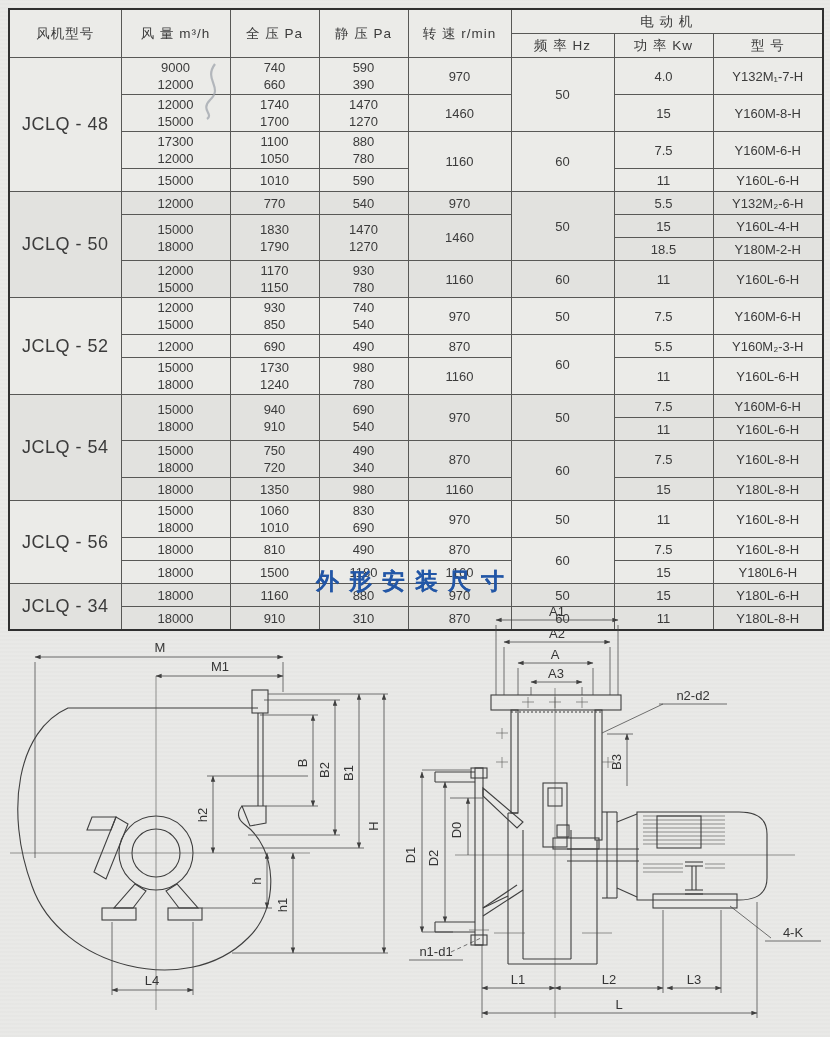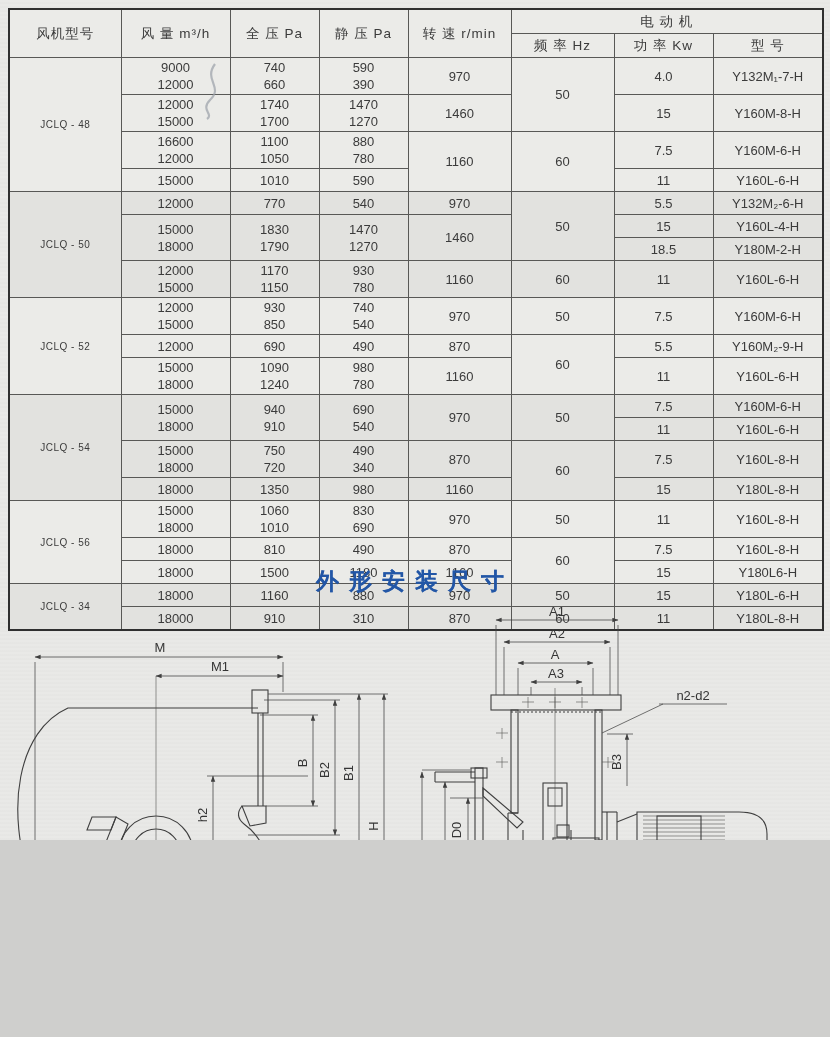--- a/index.html
+++ b/index.html
@@ -1,28 +1,28 @@
 <!DOCTYPE html>
 <html><head>
 <meta charset="utf-8">
 <style>
   html,body { margin:0; padding:0; background:#cfcfcd; }
-  .page { width:830px; height:840px; position:relative; background:#e9e9e7;
+  .page { width:830px; height:1037px; position:relative; background:#e9e9e7;
           font-family:"Liberation Sans","DejaVu Sans",sans-serif; color:#3a3a3a; overflow:hidden;
           background-image:repeating-linear-gradient(0deg, rgba(0,0,0,0.012) 0 2px, rgba(255,255,255,0.012) 2px 4px); }
   table.spec { border-collapse:collapse; position:absolute; left:8px; top:8px; width:814px;
                table-layout:fixed; border:2px solid #2f2f2f; background:#ebebe8; }
   .spec th, .spec td { border:1px solid #585856; text-align:center; vertical-align:middle;
                padding:1px 2px; font-size:13px; line-height:17px; white-space:pre-line;
                font-weight:normal; color:#3b3b3b; }
   .spec th { font-size:13.5px; height:21px; letter-spacing:1px; }
   .spec td { height:20px; }
   .spec tr.gs td { border-top:1.6px solid #303030; }
   .spec tr.sh td { background:#e2e2df; }
-  .spec td.model { font-size:10px; letter-spacing:0.5px; }
+  .spec td.model { font-size:18px; letter-spacing:0.5px; }
   .sec-title { position:absolute; top:566px; left:0; width:100%; text-align:center;
                color:#2256a6; font-size:23px; font-weight:bold; letter-spacing:10px;
                text-shadow:0 0 0.6px rgba(34,86,166,0.8); }
   svg text { fill:#353535; font-size:13px; font-family:"Liberation Sans","DejaVu Sans",sans-serif; }
   .obj  { stroke:#3f3f3f; fill:none; stroke-width:1.1; }
   .dim  { stroke:#454545; fill:none; stroke-width:0.75; }
   .thin { stroke:#555553; fill:none; stroke-width:0.6; }
   .arr  { stroke:#3f3f3f; }
 </style>
 </head>
@@ -75,21 +75,21 @@
 15000</td>
           <td>1740
 1700</td>
           <td>1470
 1270</td>
           <td>1460</td>
           <td>15</td>
           <td>Y160M-8-H</td>
         </tr>
         <tr>
-          <td>16600
+          <td>17300
 12000</td>
           <td>1100
 1050</td>
           <td>880
 780</td>
           <td rowspan="2">1160</td>
           <td rowspan="2">60</td>
           <td>7.5</td>
           <td>Y160M-6-H</td>
         </tr>
@@ -150,26 +150,26 @@
           <td>7.5</td>
           <td>Y160M-6-H</td>
         </tr>
         <tr>
           <td>12000</td>
           <td>690</td>
           <td>490</td>
           <td>870</td>
           <td rowspan="2">60</td>
           <td>5.5</td>
-          <td>Y160M₂-9-H</td>
+          <td>Y160M₂-3-H</td>
         </tr>
         <tr>
           <td>15000
 18000</td>
-          <td>1090
+          <td>1730
 1240</td>
           <td>980
 780</td>
           <td>1160</td>
           <td>11</td>
           <td>Y160L-6-H</td>
         </tr>
         <tr class="gs sh">
           <td rowspan="4" class="model">JCLQ - 54</td>
           <td rowspan="2">15000

